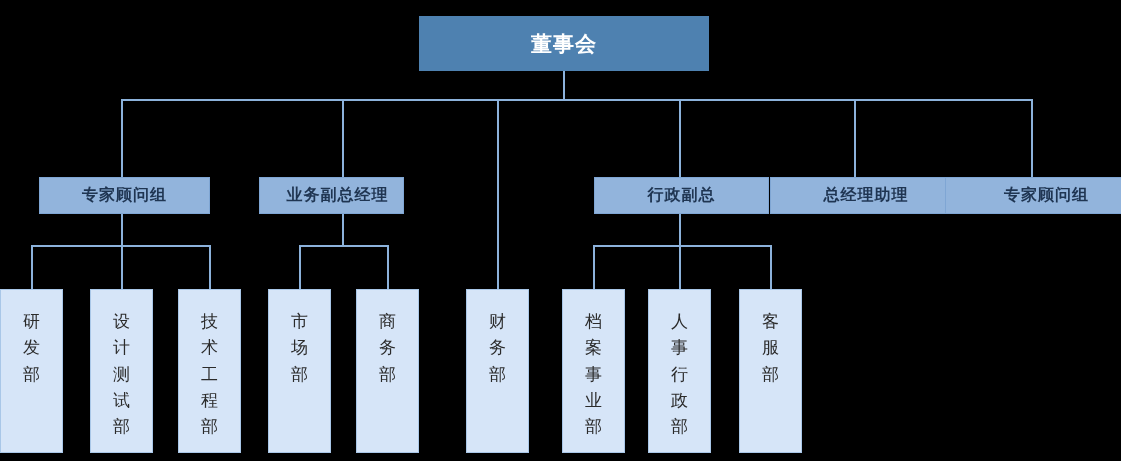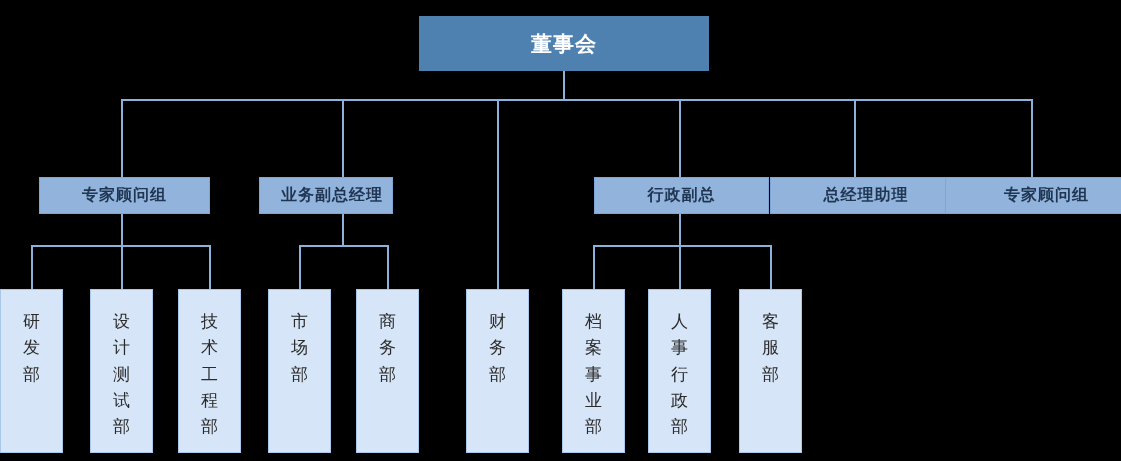--- a/index.html
+++ b/index.html
@@ -109,21 +109,21 @@
   <div class="conn conn-v" style="left:679px; top:245px; height:44px;"></div>
   <div class="conn conn-v" style="left:770px; top:245px; height:44px;"></div>
 
   <div class="node lvl0" style="left:419px; top:16px; width:290px; height:55px;">
     <span>董事会</span>
   </div>
 
   <div class="node lvl1" style="left:39px; top:177px; width:171px; height:37px;">
     <span>专家顾问组</span>
   </div>
-  <div class="node lvl1" style="left:259px; top:177px; width:134px; height:37px;padding-left:12px;">
+  <div class="node lvl1" style="left:259px; top:177px; width:145px; height:37px;padding-left:12px;">
     <span>业务副总经理</span>
   </div>
   <div class="node lvl1" style="left:594px; top:177px; width:175px; height:37px;">
     <span>行政副总</span>
   </div>
   <div class="node lvl1" style="left:770px; top:177px; width:192px; height:37px;">
     <span>总经理助理</span>
   </div>
   <div class="node lvl1" style="left:945px; top:177px; width:203px; height:37px;">
     <span>专家顾问组</span>

